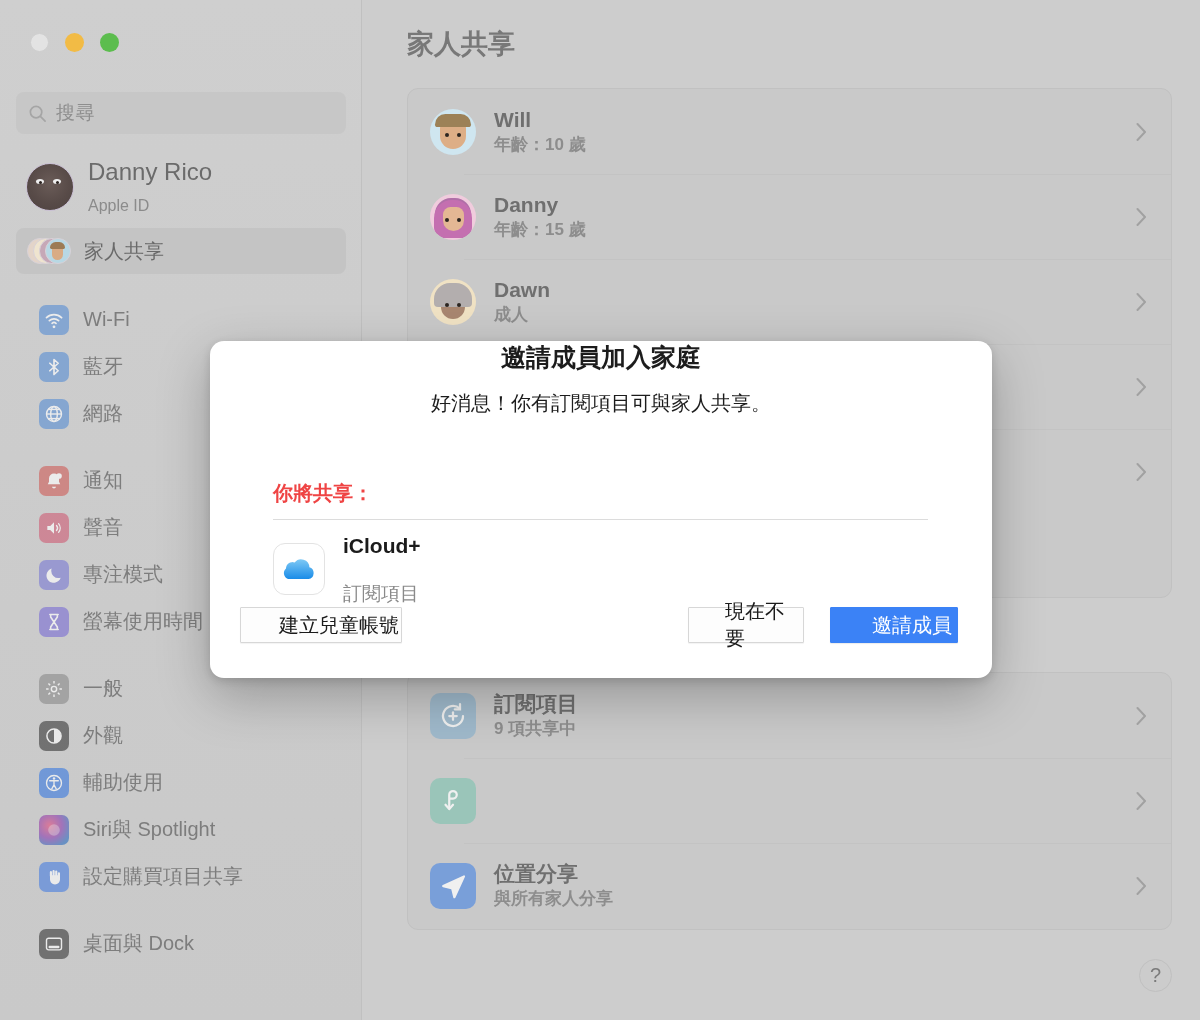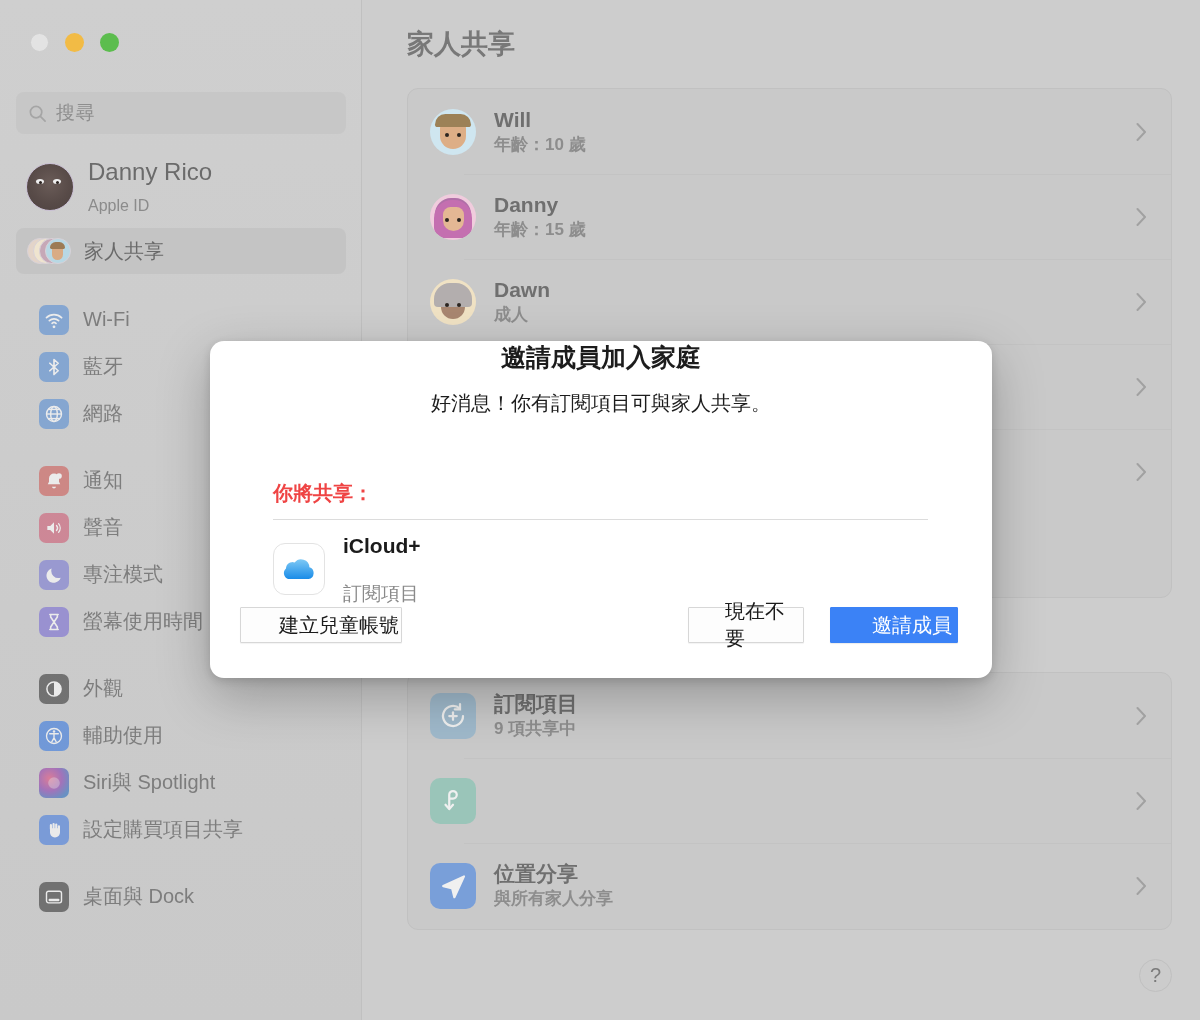--- a/index.html
+++ b/index.html
@@ -349,20 +349,29 @@
           <span class="nav-ico" style="background:#7b6fd4">
             <svg viewBox="0 0 24 24" fill="none" stroke="currentColor" stroke-width="1.9" stroke-linecap="round" stroke-linejoin="round">
                 <path d="M7 3h10M7 21h10M8 3v3l4 6 4-6V3M8 21v-3l4-6 4 6v3"></path>
               </svg>
           </span>
           <span class="nav-label">螢幕使用時間</span>
         </div>
       </div>
 
       <div class="nav-group">
+        <div class="nav-item">
+          <span class="nav-ico" style="background:#8c8c8c">
+            <svg viewBox="0 0 24 24" fill="none" stroke="currentColor" stroke-width="1.7">
+                <circle cx="12" cy="12" r="3.2"></circle>
+                <path d="M12 2.5v3M12 18.5v3M21.5 12h-3M5.5 12h-3M18.7 5.3l-2.1 2.1M7.4 16.6l-2.1 2.1M18.7 18.7l-2.1-2.1M7.4 7.4 5.3 5.3"></path>
+              </svg>
+          </span>
+          <span class="nav-label">一般</span>
+        </div>
         <div class="nav-item">
           <span class="nav-ico" style="background:#3c3c3c">
             <svg viewBox="0 0 24 24">
                 <circle cx="12" cy="12" r="8.5" fill="none" stroke="currentColor" stroke-width="1.8"></circle>
                 <path d="M12 3.5a8.5 8.5 0 0 1 0 17z" fill="currentColor"></path>
               </svg>
           </span>
           <span class="nav-label">外觀</span>
         </div>
         <div class="nav-item">

